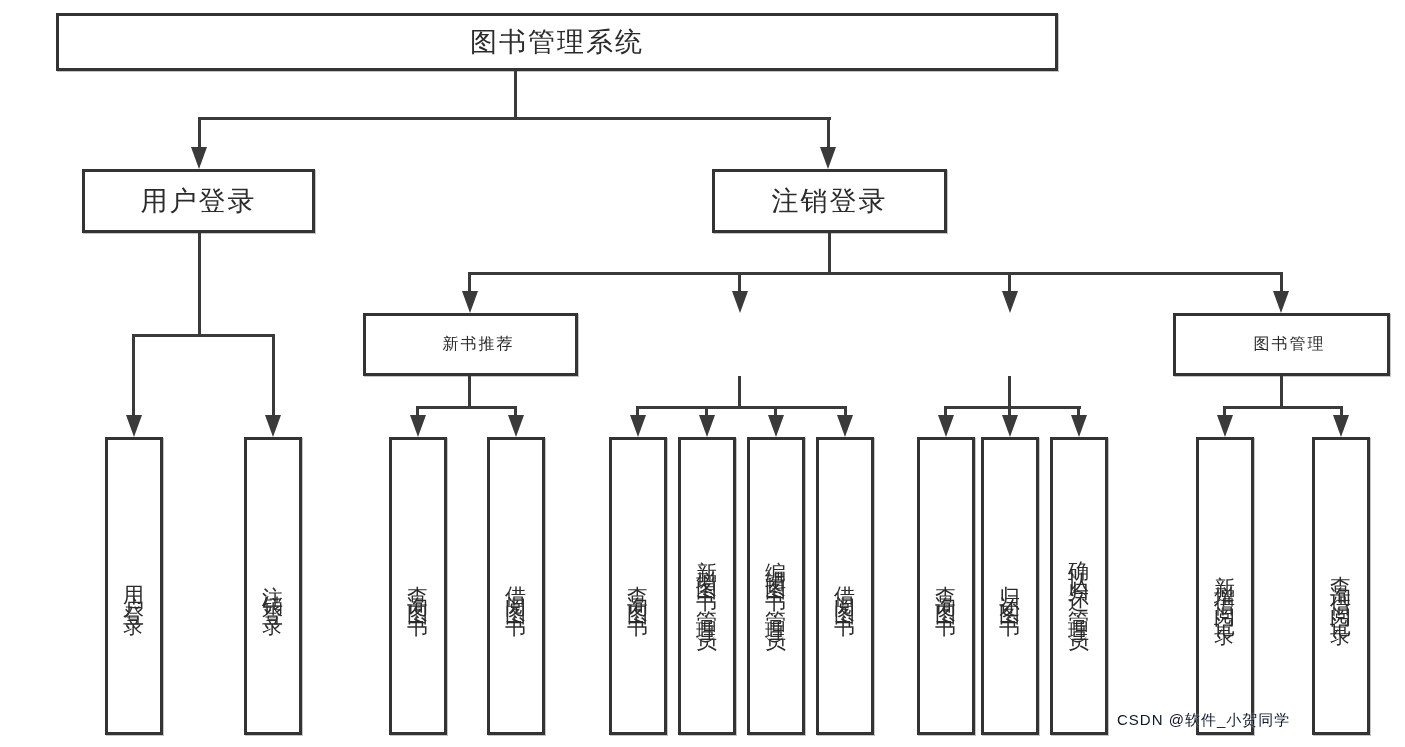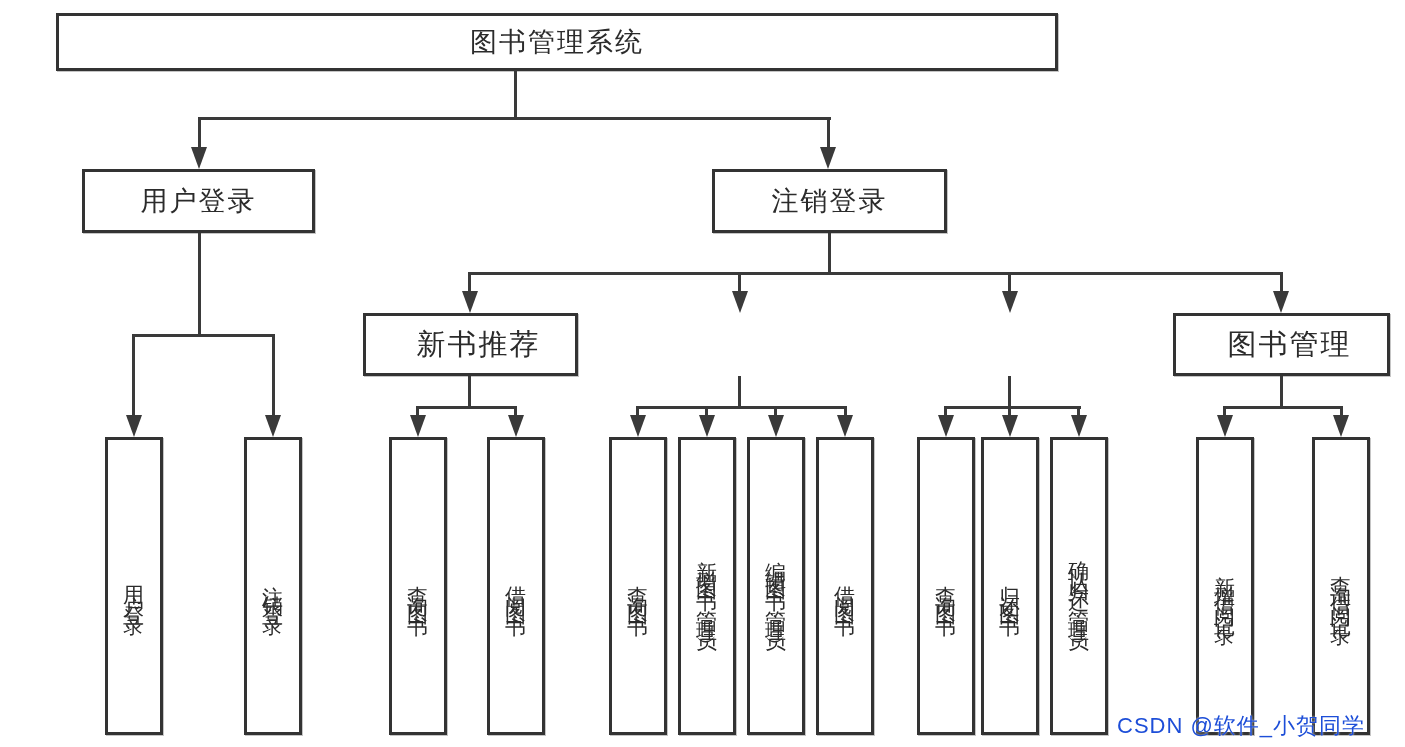--- a/index.html
+++ b/index.html
@@ -14,42 +14,42 @@
     position:absolute;
     background:#ffffff;
     border:3px solid #333333;
     box-sizing:border-box;
     display:flex;align-items:center;justify-content:center;
     color:#2b2b2b;
     box-shadow:1px 1px 0 rgba(90,90,90,0.35);
   }
   .lv1{font-size:27px;letter-spacing:2px;margin-left:36px;}
   .lv2{font-size:27px;letter-spacing:2px;}
-  .lv3{font-size:29px;letter-spacing:2px;padding-left:16px;}
+  .lv3{font-size:16px;letter-spacing:2px;padding-left:16px;}
   .vbox{
     writing-mode:vertical-rl;
     text-orientation:mixed;
     font-size:21px;
     letter-spacing:10px;
     line-height:1;
     padding-top:6px;
   }
   .vl{position:absolute;width:3px;background:#3a3a3a;}
   .hl{position:absolute;height:3px;background:#3a3a3a;}
   .ar{
     position:absolute;width:0;height:0;
     border-left:8px solid transparent;
     border-right:8px solid transparent;
     border-top:22px solid #3a3a3a;
   }
   #watermark{
     position:absolute;
     left:1117px;top:711px;
-    font-size:22px;
-    color:#1d4ed8;
+    font-size:15px;
+    color:#0f172a;
     letter-spacing:1px;
     z-index:10;
     white-space:nowrap;
     text-shadow:0 0 2px #ffffff;
   }
 </style>
 </head>
 <body>
 
 <div id="canvas">

